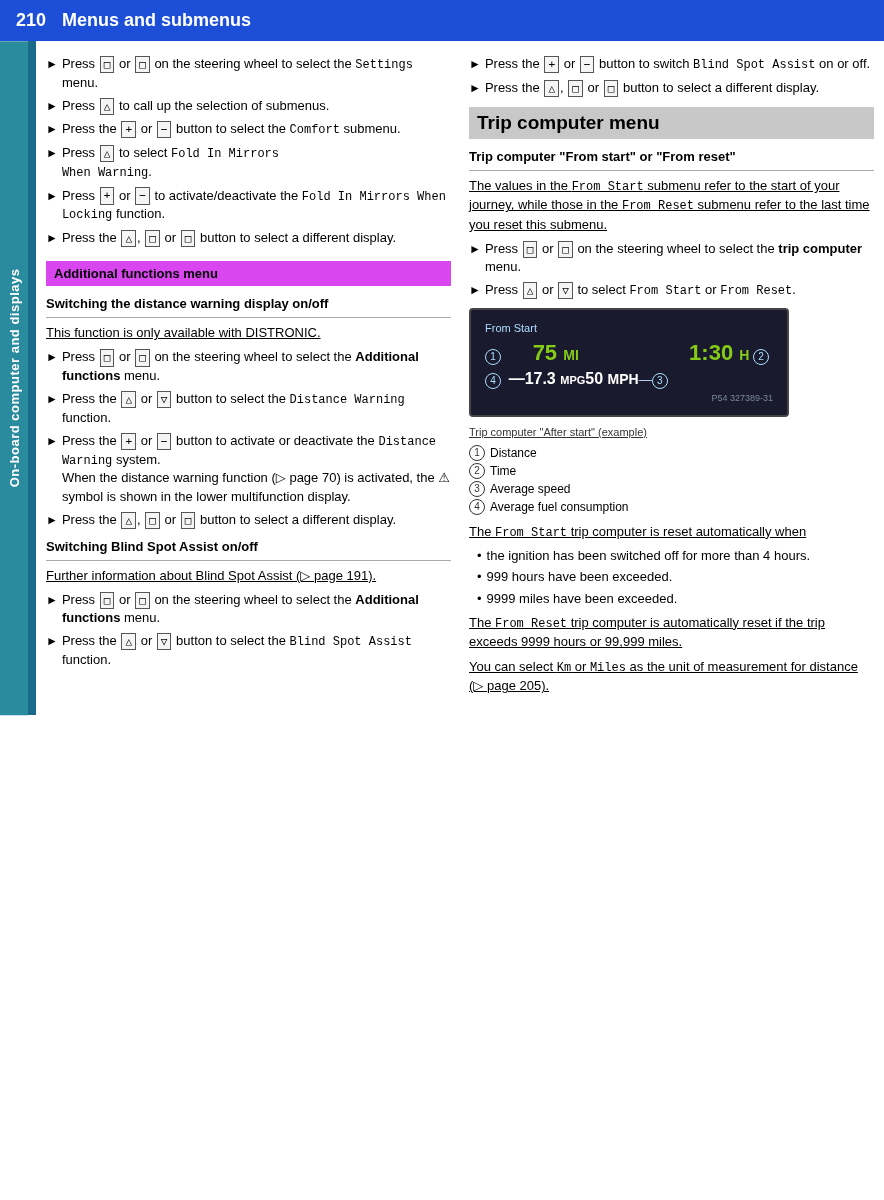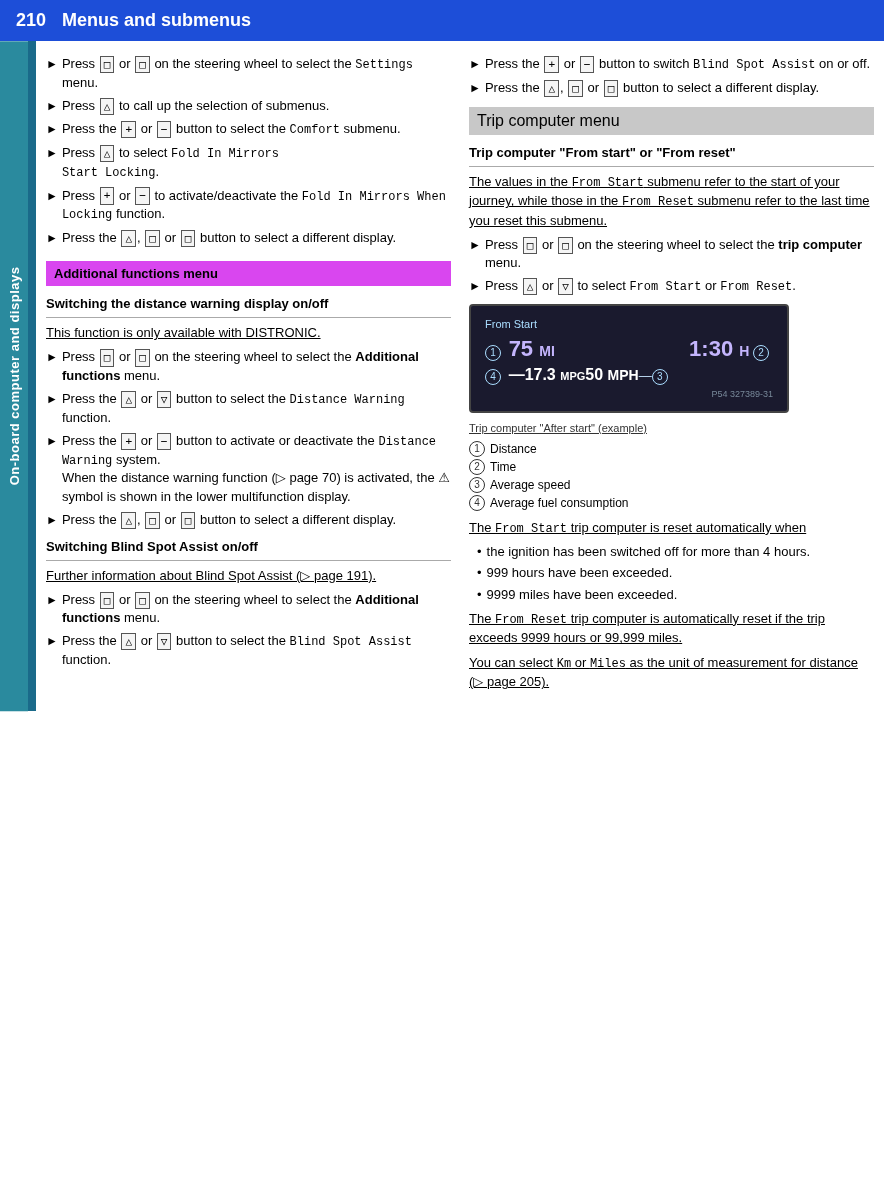--- a/index.html
+++ b/index.html
@@ -165,21 +165,22 @@
       height: 16px;
       text-align: center;
       line-height: 14px;
       font-size: 10px;
       color: #aaddff;
       margin-right: 4px;
     }
     .trip-value-large {
       font-size: 22px;
       font-weight: bold;
-      color: #c4b5fd;
+      color: #84cc16;
+      margin-left: 24px;
     }
     .trip-value-medium {
       font-size: 16px;
       font-weight: bold;
       color: #fff;
     }
     .trip-img-caption {
       font-size: 11px;
       color: #333;
       margin-top: 4px;
@@ -206,22 +207,22 @@
     }
     .dash-list li::before {
       content: "•";
       margin-right: 5px;
       flex-shrink: 0;
     }
 
     .trip-section-title {
       background: #c8c8c8;
       padding: 5px 8px;
-      font-weight: normal;
-      font-size: 16px;
+      font-weight: bold;
+      font-size: 19px;
       margin-bottom: 8px;
       margin-top: 10px;
     }
   </style>
 </head>
 <body>
 
 <div class="page-header">
   <span class="page-number">210</span>
   <span>Menus and submenus</span>
@@ -252,21 +253,21 @@
         </li>
         <li>
           <span class="bullet-arrow">►</span>
           <span class="bullet-content">
             Press the <span class="btn-icon">+</span> or <span class="btn-icon">−</span> button to select the <span class="mono">Comfort</span> submenu.
           </span>
         </li>
         <li>
           <span class="bullet-arrow">►</span>
           <span class="bullet-content">
-            Press <span class="btn-icon">△</span> to select <span class="mono">Fold In Mirrors</span><br><span class="mono">Start Locking</span>.
+            Press <span class="btn-icon">△</span> to select <span class="mono">Fold In Mirrors</span><br><span class="mono">When Warning</span>.
           </span>
         </li>
         <li>
           <span class="bullet-arrow">►</span>
           <span class="bullet-content">
             Press <span class="btn-icon">+</span> or <span class="btn-icon">−</span> to activate/deactivate the <span class="mono">Fold In Mirrors When Locking</span> function.
           </span>
         </li>
         <li>
           <span class="bullet-arrow">►</span>

